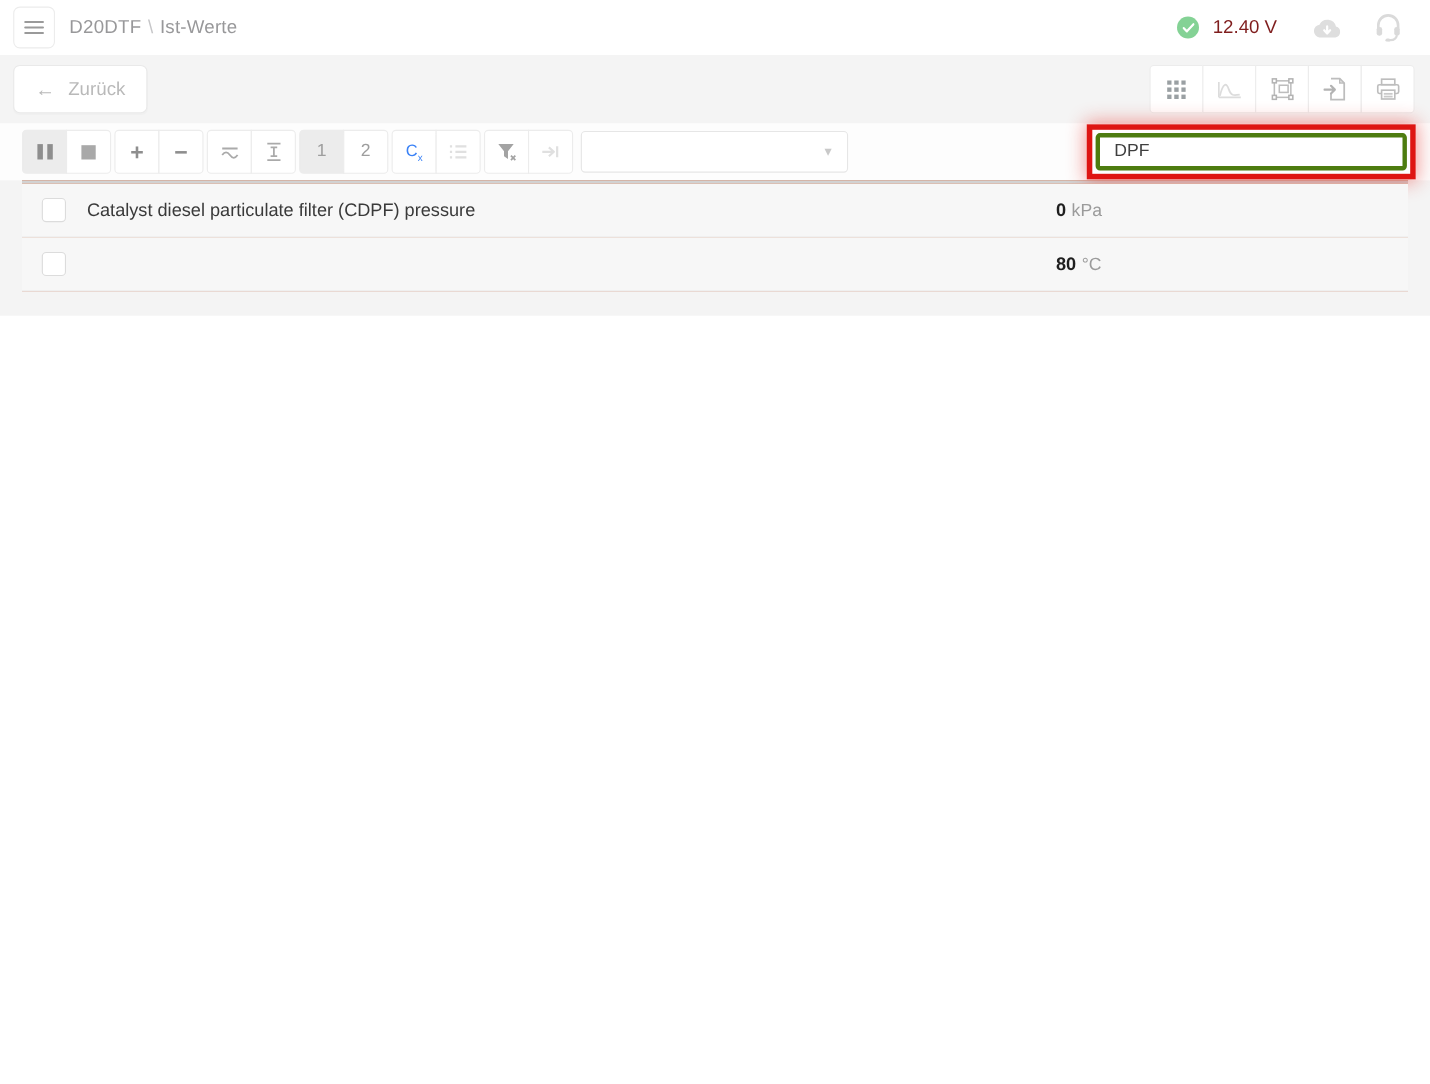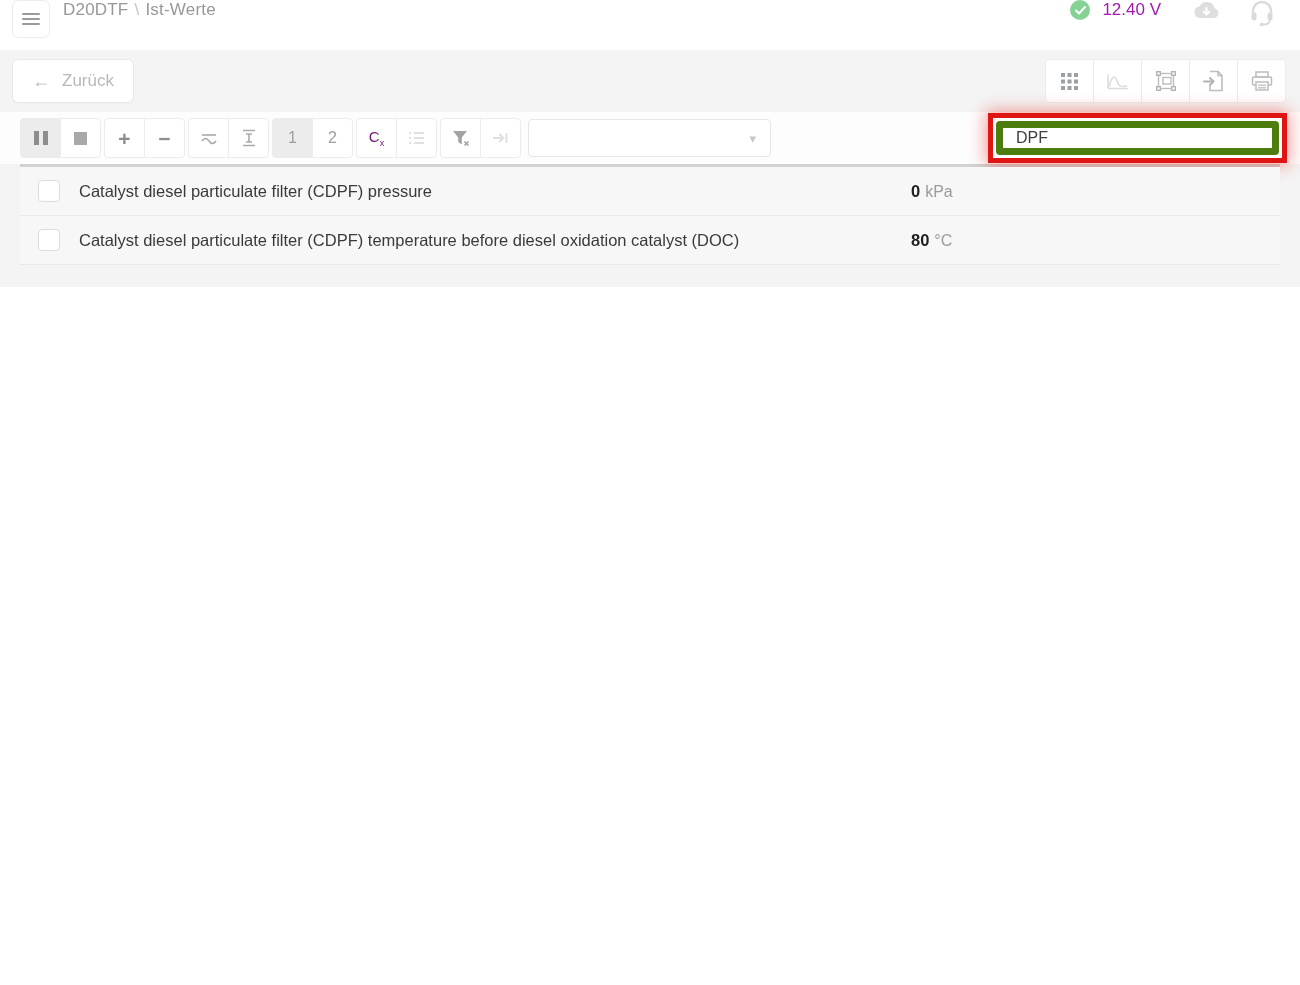--- a/index.html
+++ b/index.html
@@ -1,29 +1,29 @@
 <!DOCTYPE html>
 <html style="--annotation-red: #de1512; --status-green: #84d295; --section-bg: #f4f4f4;"><head>
 <meta charset="utf-8">
 <style>
   * { margin:0; padding:0; box-sizing:border-box; }
   html,body { width:1300px; height:985px; background:#ffffff;
     font-family:"Liberation Sans","DejaVu Sans",sans-serif; overflow:hidden; }
 
   
-  .header { height:50px; background:#ffffff; display:flex; padding:0 26px 0 12px; }
+  .header { height:50px; background:#ffffff; display:flex; align-items:center; padding:0 26px 0 12px; }
   .hamburger-btn { width:38px; height:38px; background:#fff; border:1px solid #ececec; border-radius:6px;
     display:flex; align-items:center; justify-content:center; flex-direction:column; gap:3px; cursor:pointer; }
   .hamburger-btn i { display:block; width:18px; height:2px; background:#9a9a9a; border-radius:1px; }
   .breadcrumb { margin-left:13px; font-size:17px; color:#98989a; letter-spacing:.2px; }
   .breadcrumb .sep { color:#c6c6c8; margin:0 6px; }
   .header-spacer { flex:1; }
   .status-check { width:20px; height:20px; border-radius:50%; background:var(--status-green,#84d295);
     display:flex; align-items:center; justify-content:center; }
-  .voltage { margin-left:12px; font-size:17px; color:#a21caf; }
+  .voltage { margin-left:12px; font-size:17px; color:#7f1d1d; }
   .cloud-icon { margin-left:32px; }
   .headset-icon { margin-left:30px; }
 
   
   .section { background:var(--section-bg,#f4f4f4); padding-bottom:22px; }
 
   .action-row { height:62px; display:flex; align-items:center; padding:0 14px 0 12px; }
   .back-btn { height:44px; background:#fff; border:1px solid #e9e9e9; border-radius:6px;
     display:flex; align-items:center; padding:0 19px; color:#b9b9b9; font-size:17px; cursor:pointer;
     box-shadow:0 1px 1px rgba(0,0,0,.02); }
@@ -42,42 +42,42 @@
     display:flex; align-items:center; justify-content:center; cursor:pointer;
     font-size:16px; color:#9e9e9e; }
   .tb-btn:first-child { border-radius:4px 0 0 4px; margin-left:0; }
   .tb-btn:last-child { border-radius:0 4px 4px 0; }
   .tb-btn.pressed { background:#ececec; }
   .tb-btn.disabled { color:#dedede; }
   .pause-glyph { display:flex; gap:4px; }
   .pause-glyph i { display:block; width:5px; height:14px; background:#8e8e8e; }
   .stop-glyph { width:13px; height:13px; background:#a9a9a9; }
   .plusminus { font-size:21px; color:#8e8e8e; font-weight:bold; line-height:1; }
-  .cx-glyph { font-size:15px; color:#701a75; }
+  .cx-glyph { font-size:15px; color:#3b82f6; }
   .cx-glyph sub { font-size:9px; }
   .channel-select { width:243px; height:38px; margin-left:4px; background:#fff; border:1px solid #e6e6e6;
     border-radius:4px; display:flex; align-items:center; justify-content:flex-end; padding:0 14px;
     cursor:pointer; }
   .select-caret { color:#c9c9c9; font-size:13px; }
   .toolbar-spacer { flex:1; }
   .annotation-box { border:5px solid var(--annotation-red,#de1512); padding:3px;
     box-shadow:0 0 16px 2px rgba(230,30,25,.45); background:transparent; }
-  .search-input { width:283px; height:34px; border:7px solid #4d7c0f; border-radius:4px;
+  .search-input { width:283px; height:34px; border:4px solid #4d7c0f; border-radius:4px;
     padding:0 13px; font-size:16px; color:#3f3f3f; outline:none; background:#fff;
     font-family:"Liberation Sans","DejaVu Sans",sans-serif; }
 
   
   .live-table { margin:0 20px; border-top:3px solid #d2d2d2; background:#c2410c; }
   .row { height:49px; display:flex; align-items:center; border-bottom:1px solid #e9e9e9;
     position:relative; background:#fff; cursor:default; }
   .row.striped { background:#f7f7f7; }
   .checkbox { width:22px; height:22px; background:#fff; border:1px solid #dcdcdc; border-radius:4px;
     margin-left:18px; cursor:pointer; flex:0 0 auto; }
   .row-label { margin-left:19px; font-size:16.5px; color:#3a3a3a; }
-  .row-value { position:absolute; left:891px; font-size:16.5px; color:#1f1f1f; font-weight:bold;
+  .row-value { position:absolute; left:940px; font-size:16.5px; color:#1f1f1f; font-weight:bold;
     white-space:nowrap; }
   .row-unit { color:#9b9b9b; font-weight:normal; margin-left:5px; font-size:16px; }
 
   svg { display:block; }
 </style>
 </head>
 <body>
 
 <div class="header">
   <div class="hamburger-btn">
@@ -278,17 +278,16 @@
   </div>
 
   <div class="live-table">
     <div class="row striped">
       <div class="checkbox"></div>
       <span class="row-label">Catalyst diesel particulate filter (CDPF) pressure</span>
       <span class="row-value"><span>0</span><span class="row-unit">kPa</span></span>
     </div>
     <div class="row striped">
       <div class="checkbox"></div>
-      <span class="row-label">Catalyst diesel particulate filter (CDPF) temperature before diesel oxidation catalyst (DOC)</span>
       <span class="row-value"><span>80</span><span class="row-unit">°C</span></span>
     </div>
   </div>
 </div>
 
 </body></html>

